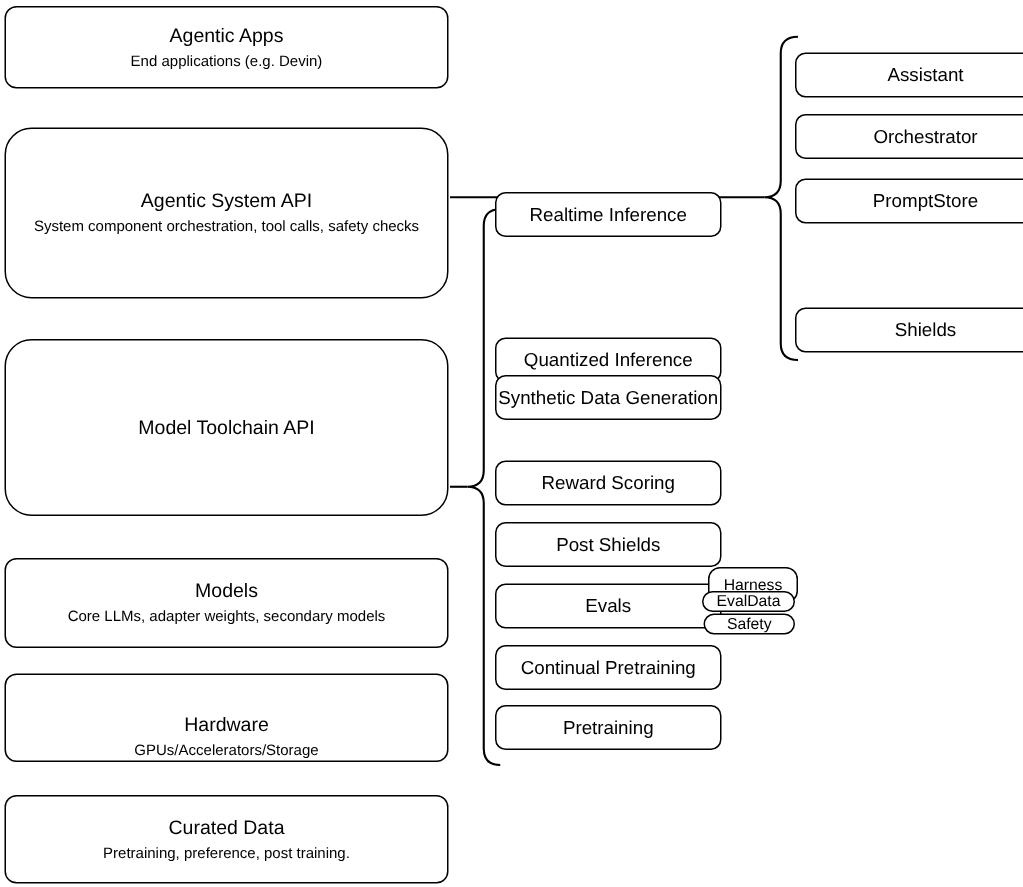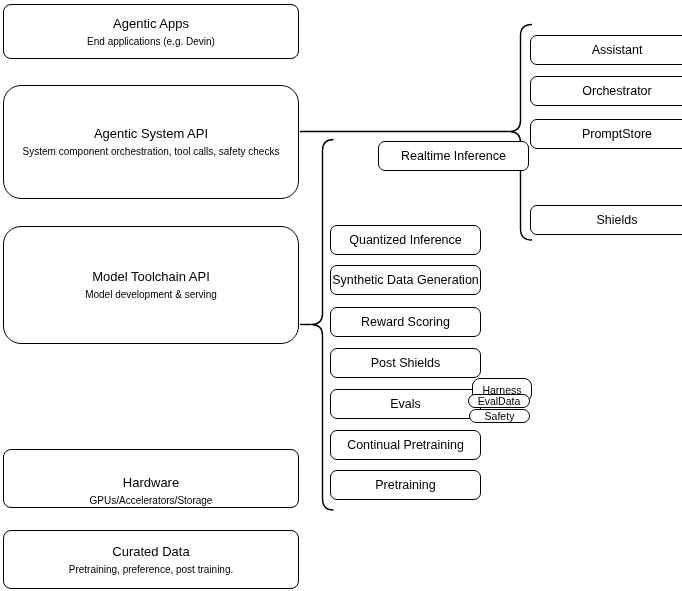--- a/index.html
+++ b/index.html
@@ -73,37 +73,40 @@
     <div class="subtitle">End applications (e.g. Devin)</div>
   </div>
 
   <div class="node lbox big" style="top:85px;height:114px;">
     <div class="title">Agentic System API</div>
     <div class="subtitle">System component orchestration, tool calls, safety checks</div>
   </div>
 
   <div class="node lbox big" style="top:226px;height:118px;">
     <div class="title">Model Toolchain API</div>
-    <div class="subtitle">Model development &amp; serving</div>
   </div>
 
+  <div class="node lbox" style="top:372px;height:60px;">
+    <div class="title">Models</div>
+    <div class="subtitle">Core LLMs, adapter weights, secondary models</div>
+  </div>
 
   <div class="node lbox" style="top:449px;height:59px;justify-content:flex-end;">
     <div class="title">Hardware</div>
     <div class="subtitle">GPUs/Accelerators/Storage</div>
   </div>
 
   <div class="node lbox" style="top:530px;height:59px;">
     <div class="title">Curated Data</div>
     <div class="subtitle">Pretraining, preference, post training.</div>
   </div>
 
-  <div class="node mbox" style="top:141px;margin-left:48px;">Realtime Inference</div>
+  <div class="node mbox" style="top:128px;">Realtime Inference</div>
   <div class="node mbox" style="top:225px;">Quantized Inference</div>
-  <div class="node mbox" style="top:265px;">Synthetic Data Generation</div>
+  <div class="node mbox" style="top:250px;">Synthetic Data Generation</div>
   <div class="node mbox" style="top:307px;">Reward Scoring</div>
   <div class="node mbox" style="top:348px;">Post Shields</div>
   <div class="node mbox" style="top:389px;">Evals</div>
   <div class="node mbox" style="top:470px;">Pretraining</div>
   <div class="node mbox" style="top:430px;">Continual Pretraining</div>
 
   <div class="tag" style="left:472px;top:378px;width:60px;height:24px;">Harness</div>
   <div class="tag" style="left:468px;top:394px;width:62px;height:14px;">EvalData</div>
   <div class="tag" style="left:469px;top:409px;width:61px;height:14px;">Safety</div>
 

